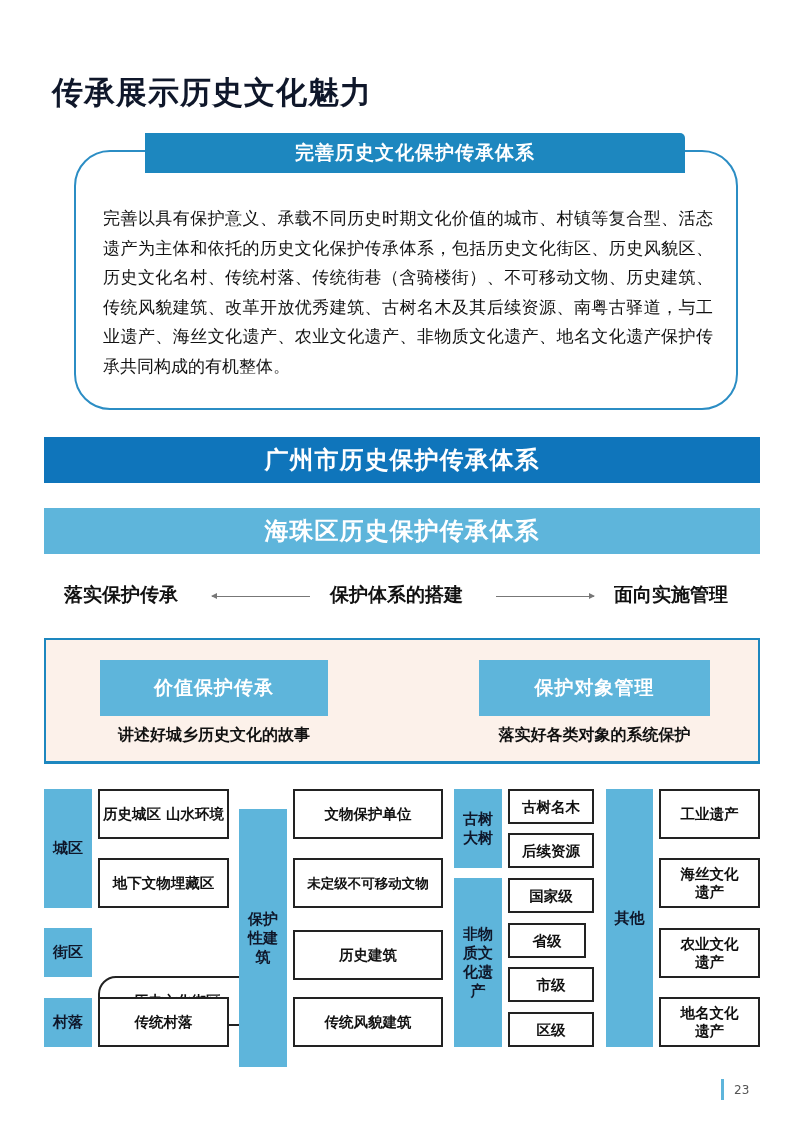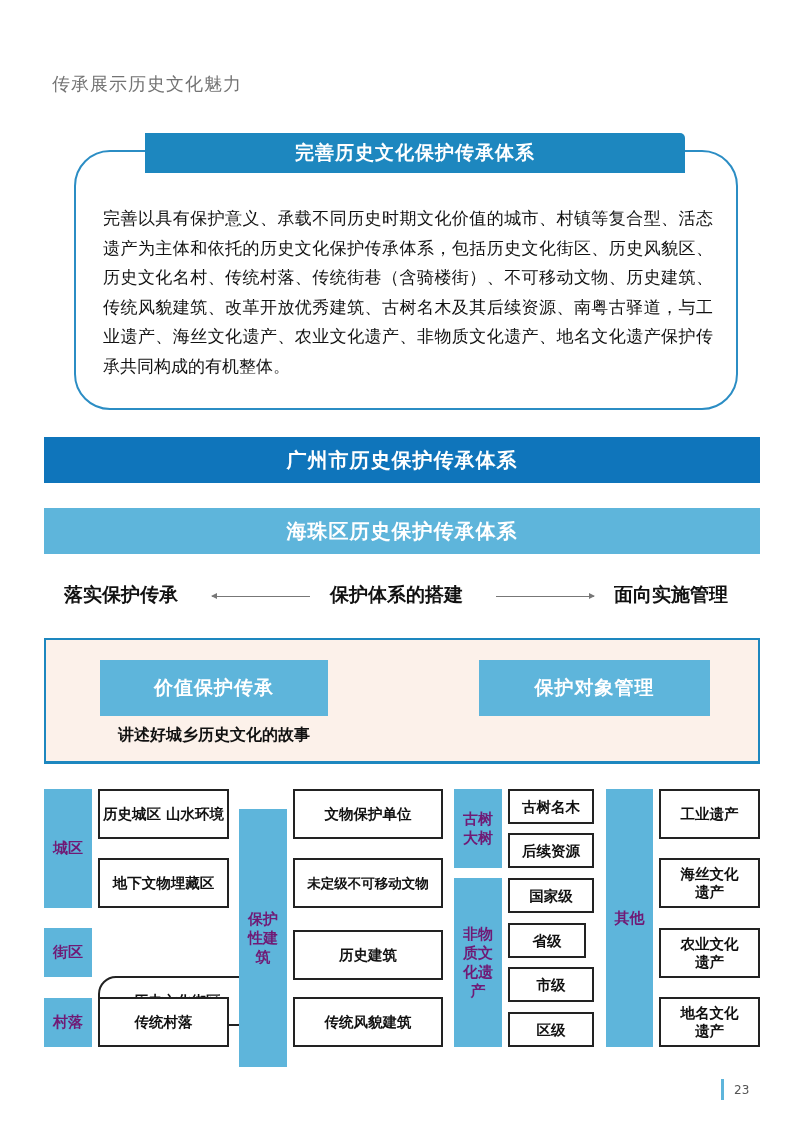--- a/index.html
+++ b/index.html
@@ -1,39 +1,39 @@
 <!DOCTYPE html>
 <html><head>
 <meta charset="utf-8">
 <style>
   * { box-sizing: border-box; margin: 0; padding: 0; }
   html, body { width: 800px; height: 1131px; background: #ffffff; }
   body { position: relative; font-family: "DejaVu Sans", "Liberation Sans", sans-serif; color: #111; overflow: hidden; }
 
-  .page-title { position: absolute; left: 52px; top: 72px; font-size: 18px; font-weight: normal; color: #737373; letter-spacing: 1px; }
+  .page-title { position: absolute; left: 52px; top: 72px; font-size: 31px; font-weight: bold; color: #0f172a; letter-spacing: 1px; }
 
   .frame { position: absolute; left: 74px; top: 150px; width: 664px; height: 260px; border: 2px solid #2b8dc4; border-radius: 36px; }
   .frame-header { position: absolute; left: 145px; top: 133px; width: 540px; height: 40px; background: #1d87bf; border-top-right-radius: 5px; color: #fff; font-size: 19px; font-weight: bold; display: flex; align-items: center; justify-content: center; letter-spacing: 1px; }
   .frame-text { position: absolute; left: 103px; top: 204px; width: 610px; font-size: 17px; line-height: 29.5px; color: #111; text-align: justify; }
 
-  .bar { position: absolute; left: 44px; width: 716px; height: 46px; color: #fff; font-size: 20px; font-weight: bold; display: flex; align-items: center; justify-content: center; letter-spacing: 1px; }
+  .bar { position: absolute; left: 44px; width: 716px; height: 46px; color: #fff; font-size: 24px; font-weight: bold; display: flex; align-items: center; justify-content: center; letter-spacing: 1px; }
   .bar.dark { top: 437px; background: #0f75bb; }
   .bar.light { top: 508px; background: #5eb5db; }
 
   .flow { position: absolute; top: 582px; left: 0; width: 800px; height: 30px; }
   .flow .lbl { position: absolute; top: 0; font-size: 19px; font-weight: bold; color: #111; }
   .flow .arrow { position: absolute; top: 14px; height: 1px; background: #777; }
   .flow .arrow.left::before { content: ""; position: absolute; left: -1px; top: -3px; border-right: 6px solid #777; border-top: 3.5px solid transparent; border-bottom: 3.5px solid transparent; }
   .flow .arrow.right::after { content: ""; position: absolute; right: -1px; top: -3px; border-left: 6px solid #777; border-top: 3.5px solid transparent; border-bottom: 3.5px solid transparent; }
 
   .value-panel { position: absolute; left: 44px; top: 638px; width: 716px; height: 126px; background: #fcf1ea; border: 2px solid #1d87bf; border-bottom-width: 3px; }
   .vp-btn { position: absolute; top: 20px; height: 56px; background: #5eb5db; color: #fff; font-size: 19px; font-weight: bold; display: flex; align-items: center; justify-content: center; letter-spacing: 1px; }
   .vp-sub { position: absolute; top: 85px; font-size: 16px; font-weight: bold; color: #111; text-align: center; }
 
-  .cat { position: absolute; background: #5eb5db; color: #701a75; font-weight: bold; font-size: 15px; display: flex; align-items: center; justify-content: center; text-align: center; line-height: 19px; }
+  .cat { position: absolute; background: #5eb5db; color: #0f172a; font-weight: bold; font-size: 15px; display: flex; align-items: center; justify-content: center; text-align: center; line-height: 19px; }
   .item { position: absolute; border: 2px solid #222; background: #fff; color: #111; font-weight: bold; font-size: 14.5px; display: flex; align-items: center; justify-content: center; text-align: center; line-height: 18px; }
 
   .page-num { position: absolute; left: 721px; top: 1079px; display: flex; align-items: center; }
   .page-num .tick { width: 3px; height: 21px; background: #5eb5db; margin-right: 10px; }
   .page-num .num { font-size: 12px; color: #555; }
 </style>
 </head>
 <body>
 
 <div class="page-title">传承展示历史文化魅力</div>
@@ -50,20 +50,21 @@
   <span class="arrow left" style="left:212px; width:98px;"></span>
   <span class="lbl" style="left:330px;">保护体系的搭建</span>
   <span class="arrow right" style="left:496px; width:98px;"></span>
   <span class="lbl" style="left:614px;">面向实施管理</span>
 </div>
 
 <div class="value-panel">
   <div class="vp-btn" style="left:54px; width:228px;">价值保护传承</div>
   <div class="vp-sub" style="left:54px; width:228px;">讲述好城乡历史文化的故事</div>
   <div class="vp-btn" style="left:433px; width:231px;">保护对象管理</div>
+  <div class="vp-sub" style="left:420px; width:257px;">落实好各类对象的系统保护</div>
 </div>
 
 <div class="cat" style="left:44px; top:789px; width:48px; height:119px;">城区</div>
 <div class="item" style="left:98px; top:789px; width:131px; height:50px;">历史城区 山水环境</div>
 <div class="item" style="left:98px; top:858px; width:131px; height:50px;">地下文物埋藏区</div>
 
 <div class="cat" style="left:44px; top:928px; width:48px; height:49px;">街区</div>
 <div class="item" style="left:98px; top:976px; width:158px; height:50px;border-radius:18px;">历史文化街区</div>
 
 <div class="cat" style="left:44px; top:998px; width:48px; height:49px;">村落</div>

